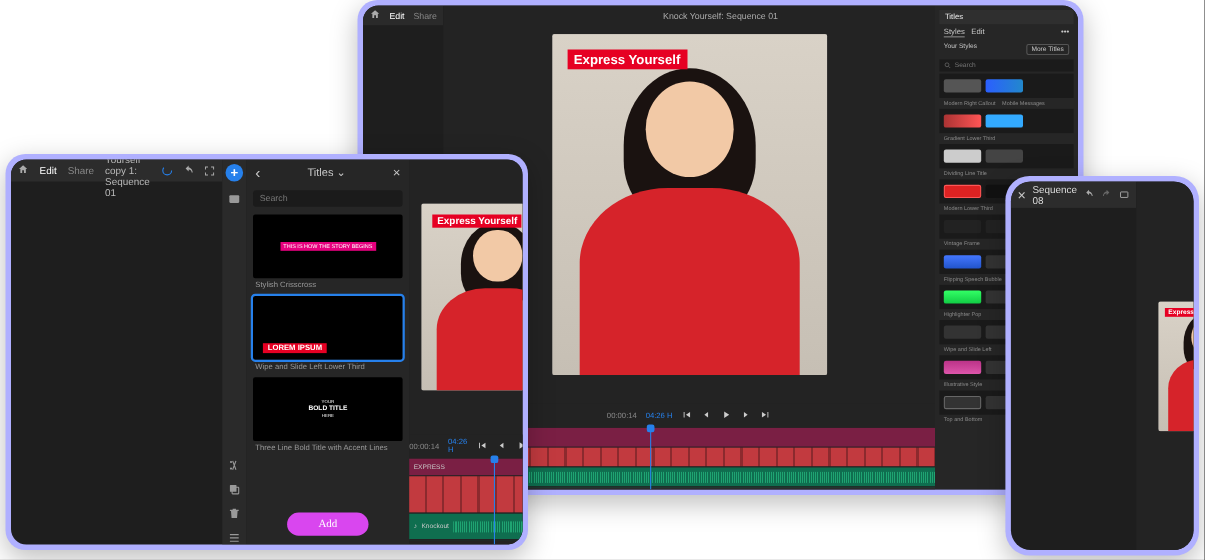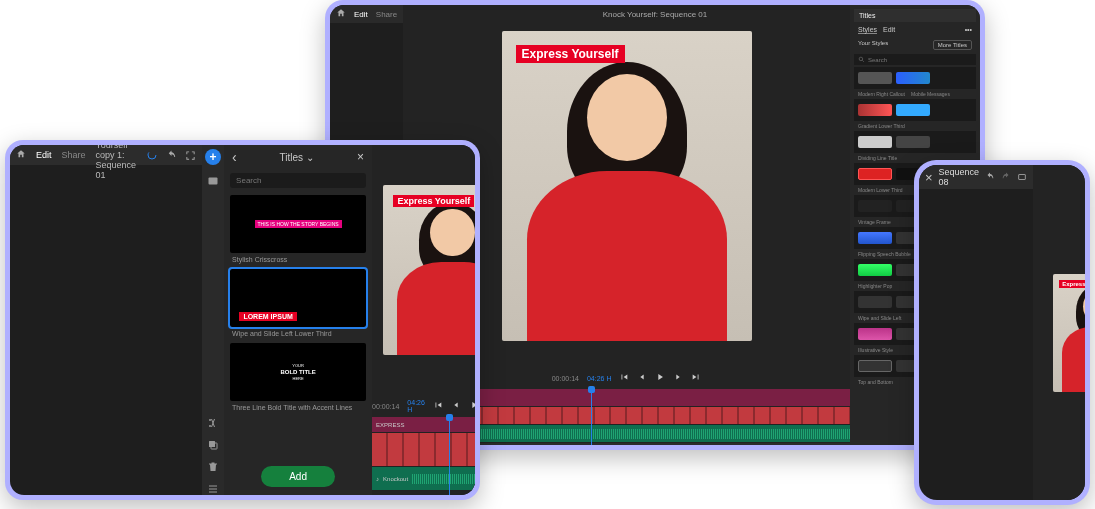--- a/index.html
+++ b/index.html
@@ -31,21 +31,21 @@
 .tablet .rail { width: 22px; background: #2a2a2a; display: flex; flex-direction: column; align-items: center; padding-top: 4px; gap: 10px; }
 .tablet .rail .plus { width: 16px; height: 16px; border-radius: 50%; background: #2680eb; color: #fff; display: flex; align-items: center; justify-content: center; font-size: 12px; font-weight: 700; }
 .tablet .rail svg { width: 12px; height: 12px; fill: #999; }
 .tablet .panel-lf { width: 148px; background: #262626; display: flex; flex-direction: column; }
 .tablet .panel-lf .phdr { display: flex; align-items: center; justify-content: space-between; padding: 4px 8px; font-size: 10px; }
 .tablet .panel-lf .search { margin: 4px 6px; padding: 3px 6px; background: #1b1b1b; color: #777; border-radius: 3px; font-size: 8px; }
 .tablet .panel-lf .tmpl { margin: 3px 6px; }
 .tablet .panel-lf .thumb { width: 100%; height: 58px; background: #000; border-radius: 2px; display: flex; align-items: center; justify-content: center; overflow: hidden; }
 .tablet .panel-lf .tmpl.sel .thumb { outline: 2px solid #2680eb; }
 .tablet .panel-lf .lbl { font-size: 7px; color: #999; padding: 3px 2px; }
-.tablet .panel-lf .addbtn { margin: 6px auto 8px; padding: 5px 28px; background: #15803d; color: #fff; border-radius: 14px; font-size: 10px; cursor: pointer; }
+.tablet .panel-lf .addbtn { margin: 6px auto 8px; padding: 5px 28px; background: #d946ef; color: #fff; border-radius: 14px; font-size: 10px; cursor: pointer; font-family: Liberation Serif, serif; }
 .tablet .stage { flex: 1; background: #232323; display: flex; flex-direction: column; }
 .tablet .preview-wrap { flex: 1; display: flex; align-items: center; justify-content: center; position: relative; }
 .tablet .preview { width: 138px; height: 170px; background: #555; position: relative; overflow: hidden; border-radius: 2px; }
 .tablet .rtrail { width: 22px; background: #2a2a2a; display: flex; flex-direction: column; align-items: center; gap: 10px; padding-top: 4px; }
 .tablet .rtrail svg { width: 13px; height: 13px; fill: #999; }
 
 
 .phone { left: 914px; top: 160px; width: 176px; height: 345px; border-radius: 22px; }
 .phone .screen { border-radius: 18px; }
 .phone .topbar { height: 24px; background: #2c2c2c; display: flex; align-items: center; padding: 0 6px; gap: 6px; }

